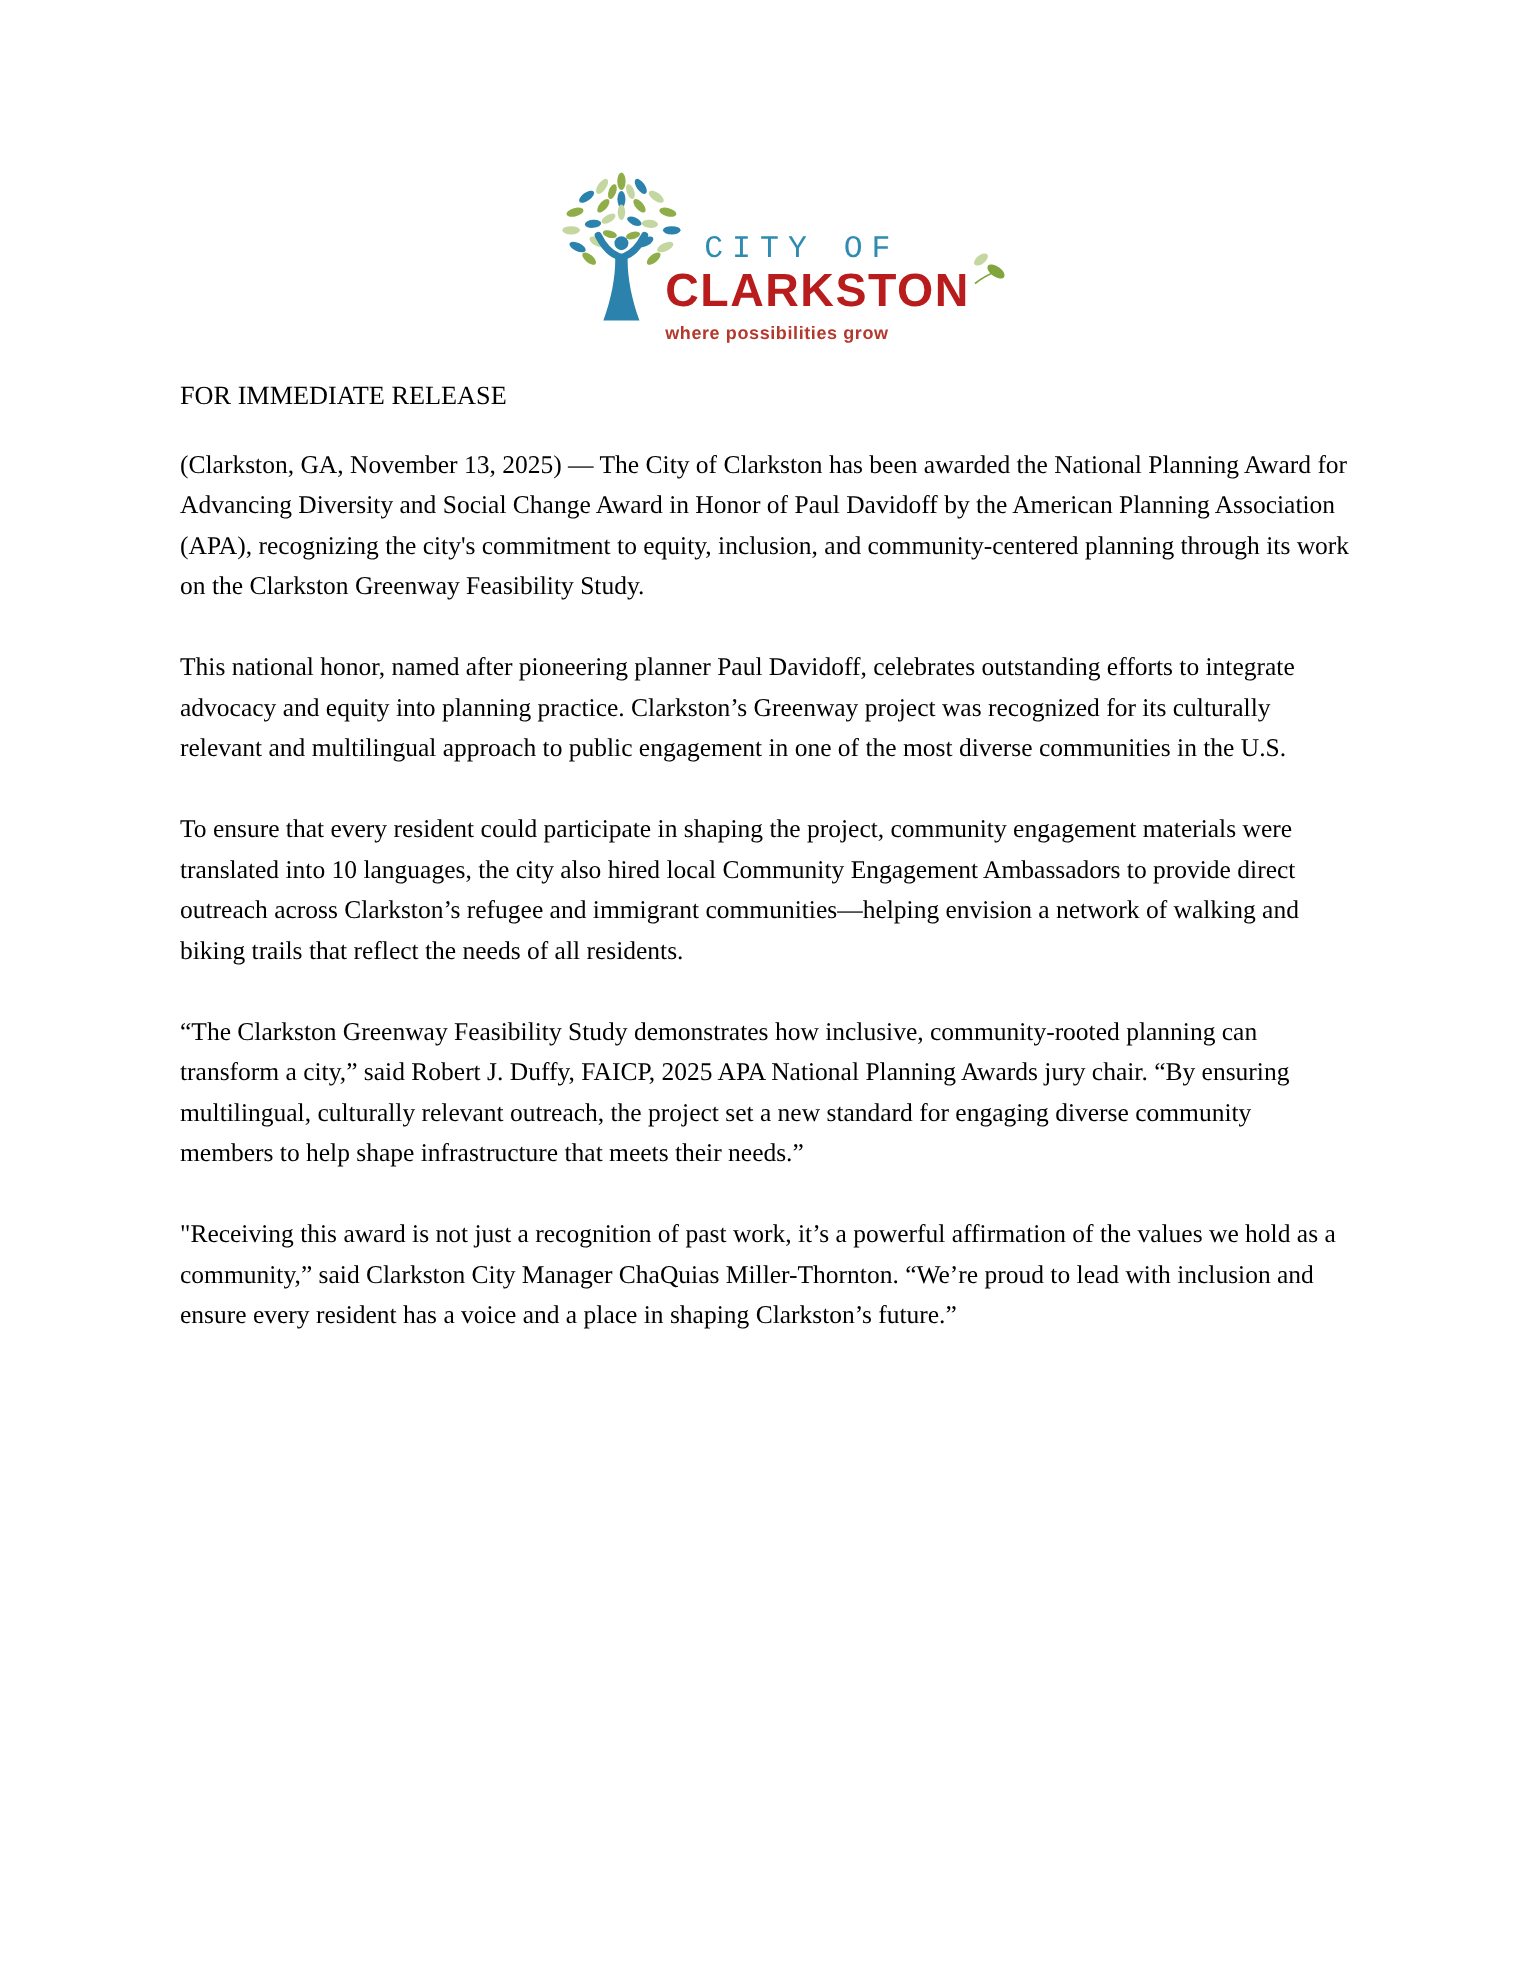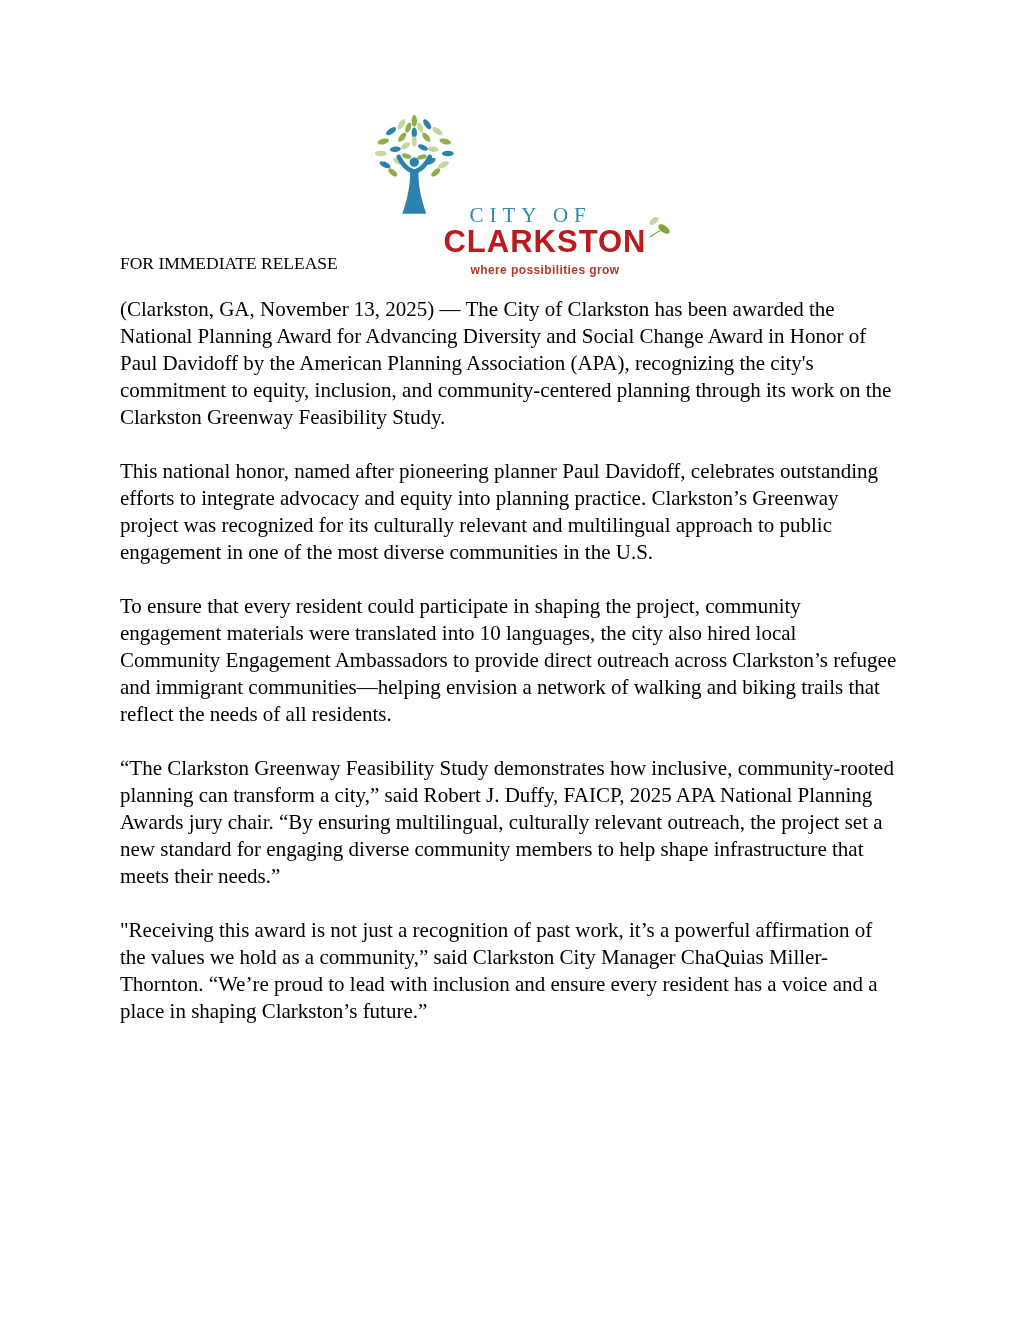--- a/index.html
+++ b/index.html
@@ -17,28 +17,27 @@
   
   .logo{
     display:flex;
     justify-content:center;
     align-items:flex-start;
     height:128px;
   }
   .tree-svg{width:86px;height:118px;flex:0 0 auto;}
   .logo-text{margin-left:-16px;padding-top:46px;}
   .city-of{
-    font-family:Liberation Serif, serif;
+    font-family:Liberation Mono, monospace;
     font-weight:400;
     font-size:21px;
     line-height:22px;
     letter-spacing:6px;
     color:#2e8cb2;
     padding-left:26px;
-    margin-top:48px;
   }
   .cname-row{position:relative;display:inline-block;}
   .cname{
     font-family:"Liberation Sans",sans-serif;
     font-weight:700;
     font-size:31px;
     line-height:32px;
     letter-spacing:1px;
     color:#b91c1c;
     margin-top:36px;
@@ -47,41 +46,40 @@
     position:absolute;
     right:-28px;top:-14px;
     width:32px;height:32px;
   }
   .tagline{
     font-family:"Liberation Sans",sans-serif;
     font-weight:700;
     font-size:12px;
     letter-spacing:.4px;
     color:#b5382c;
-    text-align:center;
     margin-top:5px;
   }
   
   .release{
     margin-top:12px;
     font-weight:normal;
     font-size:17.5px;
     line-height:27px;
   }
   .headline{
     margin:40px 0 0 0;
     font-size:17.5px;
     font-weight:bold;
     text-align:center;
     line-height:27px;
   }
   .body-copy{margin-top:19px;}
   .body-copy p{
     margin:0 0 27px 0;
-    font-size:21px;
+    font-size:17px;
     line-height:27px;
     text-align:left;
   }
 </style>
 </head>
 <body>
 
 <div class="page">
 
   <header class="logo">

